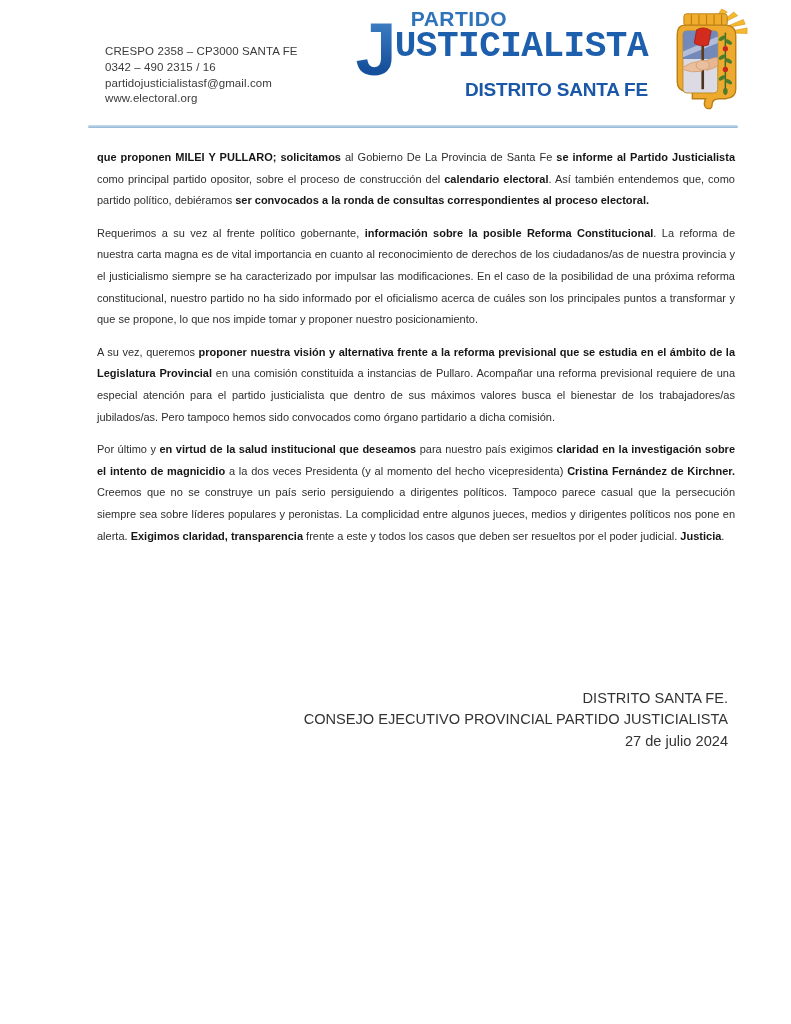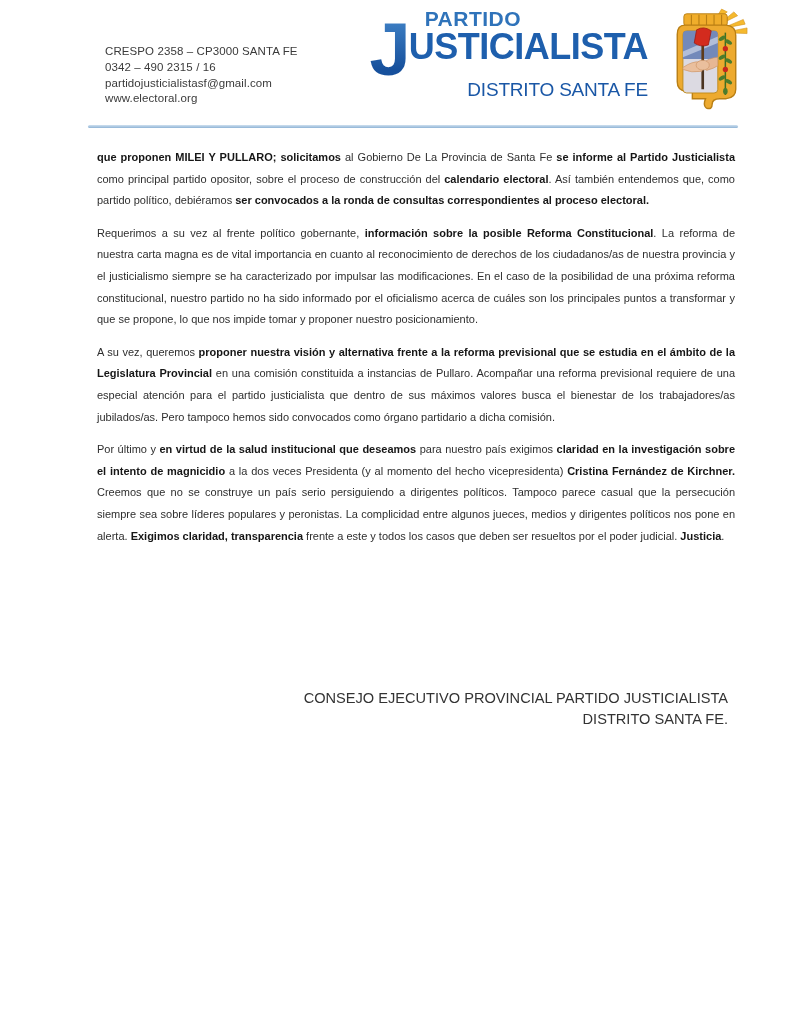--- a/index.html
+++ b/index.html
@@ -34,24 +34,24 @@
     -webkit-background-clip: text; background-clip: text;
     color: transparent;
   }
   .logo-col { display: flex; flex-direction: column; align-items: flex-start; }
   .word-partido {
     font-weight: bold; font-size: 21px; line-height: 22px;
     letter-spacing: 0.5px; color: #2f73ba; margin-left: 16px;
   }
   .word-usticialista {
     font-weight: bold; font-size: 36px; line-height: 34px;
-    letter-spacing: -0.5px; color: #1e5fad;
+    letter-spacing: -0.5px; color: #1e5fad; font-family: Liberation Mono, monospace;
   }
   .word-distrito {
-    font-weight: normal; font-size: 19px; line-height: 20px;
+    font-weight: bold; font-size: 19px; line-height: 20px;
     letter-spacing: -0.2px; color: #1a57a6; margin-top: 2px;
   }
   .crest { display: block; }
 
   .divider {
     position: absolute; top: 125px; left: 88px; width: 650px; height: 3px;
     background: linear-gradient(180deg, #cfe0ef 0%, #8fb4d6 100%);
     border-radius: 2px;
   }
 
@@ -150,17 +150,18 @@
   <div class="divider"></div>
 
   <div class="letter-body">
       <p><b>que proponen MILEI Y PULLARO; solicitamos </b><span>al Gobierno De La Provincia de Santa Fe </span><b>se informe al Partido Justicialista </b><span>como principal partido opositor, sobre el proceso de construcción del </span><b>calendario electoral</b><span>. Así también entendemos que, como partido político, debiéramos </span><b>ser convocados a la ronda de consultas correspondientes al proceso electoral.</b></p>
       <p><span>Requerimos a su vez al frente político gobernante,  </span><b>información sobre la posible Reforma Constitucional</b><span>. La reforma de nuestra carta magna es de vital importancia en cuanto al reconocimiento de derechos de los ciudadanos/as de nuestra provincia y el justicialismo siempre se ha caracterizado por impulsar las modificaciones. En el caso de la posibilidad de una próxima reforma constitucional, nuestro partido no ha sido informado por el oficialismo acerca de cuáles son los principales puntos a transformar y que se propone, lo que nos impide tomar y proponer nuestro posicionamiento.</span></p>
       <p><span>A su vez, queremos </span><b>proponer nuestra visión y alternativa frente a la reforma previsional que se estudia en el ámbito de la Legislatura Provincial </b><span>en una comisión constituida a instancias de Pullaro. Acompañar una reforma previsional requiere de una especial atención para el partido justicialista que dentro de sus máximos valores busca el bienestar de los trabajadores/as jubilados/as. Pero tampoco hemos sido convocados como órgano partidario a dicha comisión.</span></p>
       <p><span>Por último y </span><b>en virtud de la salud institucional que deseamos </b><span>para nuestro país exigimos </span><b>claridad en la investigación sobre el intento de magnicidio </b><span>a la dos veces Presidenta (y al momento del hecho vicepresidenta) </span><b>Cristina Fernández de Kirchner. </b><span>Creemos que no se construye un país serio persiguiendo a dirigentes políticos. Tampoco parece casual que la persecución siempre sea sobre líderes populares y peronistas. La complicidad entre algunos jueces, medios y dirigentes políticos nos pone en alerta. </span><b>Exigimos claridad, transparencia </b><span>frente a este y todos los casos que deben ser resueltos por el poder judicial. </span><b>Justicia</b><span>.</span></p>
     </div>
 
   <div class="signature">
+    <div>DISTRITO SANTA FE.</div>
     <div>CONSEJO EJECUTIVO PROVINCIAL PARTIDO JUSTICIALISTA</div>
-    <div>DISTRITO SANTA FE.</div>
+    <div>27 de julio 2024</div>
   </div>
 
 </div>
 
 </body></html>

